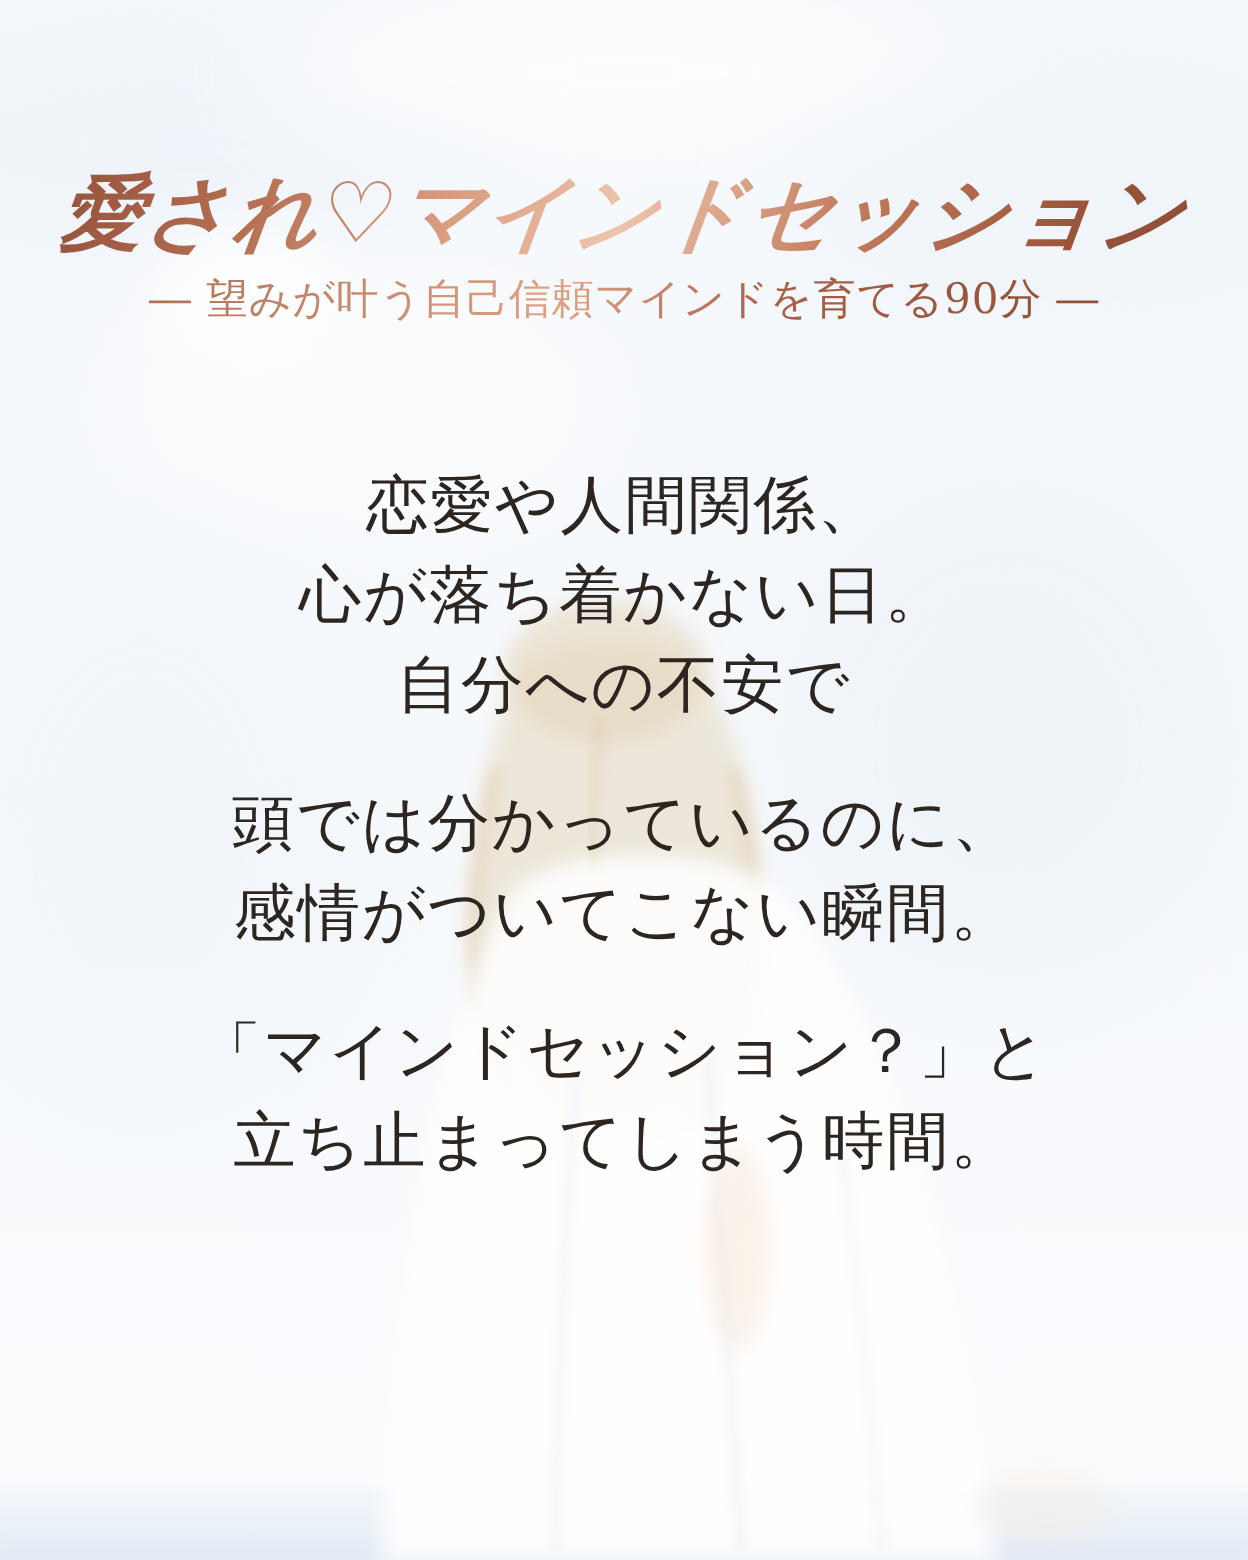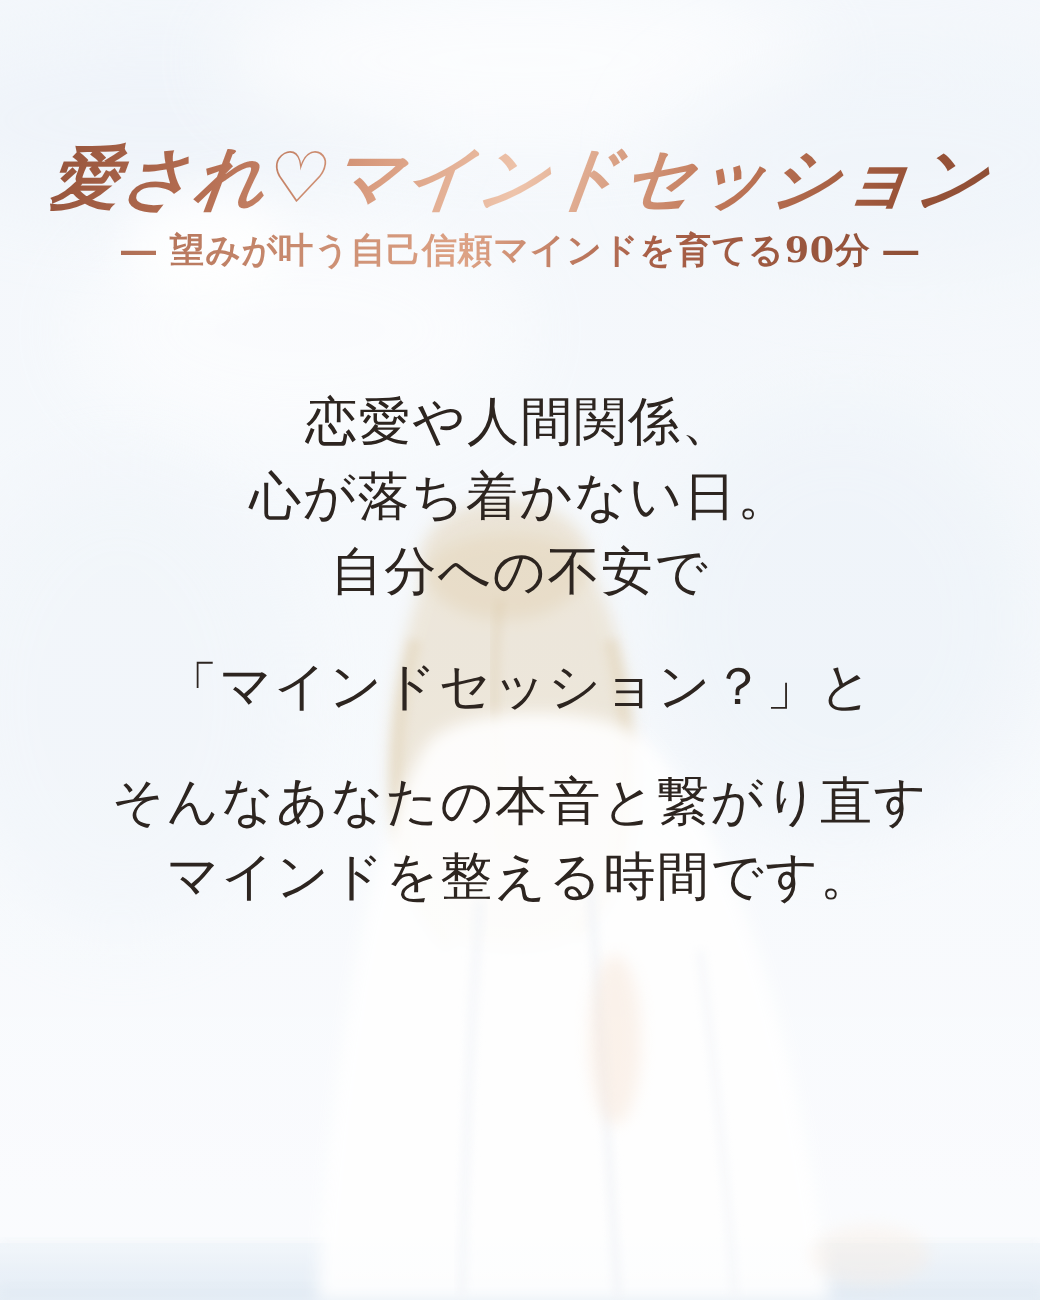--- a/index.html
+++ b/index.html
@@ -49,21 +49,21 @@
       #94523a 4%, #b56e52 20%, #d99c7f 36%,
       #eec4ab 50%, #c27a5b 68%, #9a5439 86%, #8a4c34 98%);
     -webkit-background-clip: text;
     background-clip: text;
     color: transparent;
     line-height: 1.15;
   }
   .hero-subtitle {
     margin: 10px 0 0 0;
     font-size: 35px;
-    font-weight: 700;
+    font-weight: 400;
     font-style: normal;
     letter-spacing: 0.02em;
     background: linear-gradient(100deg,
       #9c5941 0%, #c08166 22%, #dda285 45%,
       #b06say 0, #a96048 62%, #8f4f36 88%);
     background: linear-gradient(100deg,
       #9c5941 0%, #c08166 22%, #dda285 45%,
       #a96048 62%, #8f4f36 88%);
     -webkit-background-clip: text;
     background-clip: text;
@@ -157,19 +157,20 @@
   <p class="hero-subtitle">― 望みが叶う自己信頼マインドを育てる90分 ―</p>
 </header>
 
 <main class="body-copy">
   <p class="par">
     <span class="line">恋愛や人間関係、</span>
     <span class="line">心が落ち着かない日。</span>
     <span class="line">自分への不安で</span>
   </p>
   <p class="par">
-    <span class="line">「マインドセッション？」と</span>
+    <span class="line">頭では分かっているのに、</span>
+    <span class="line">感情がついてこない瞬間。</span>
   </p>
   <p class="par">
-    <span class="line">そんなあなたの本音と繋がり直す</span>
-    <span class="line">マインドを整える時間です。</span>
+    <span class="line">「マインドセッション？」と</span>
+    <span class="line">立ち止まってしまう時間。</span>
   </p>
 </main>
 
 </body></html>

